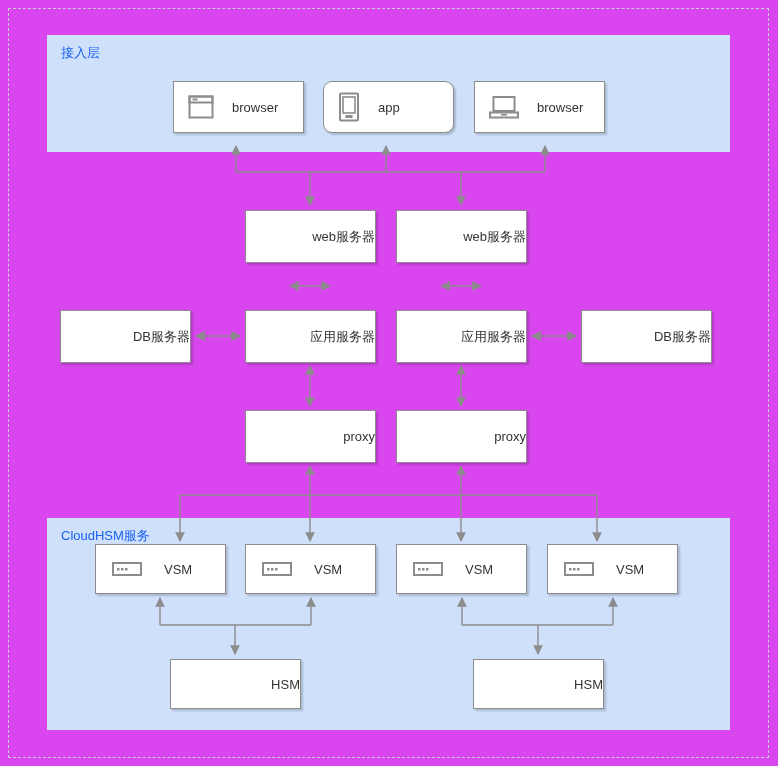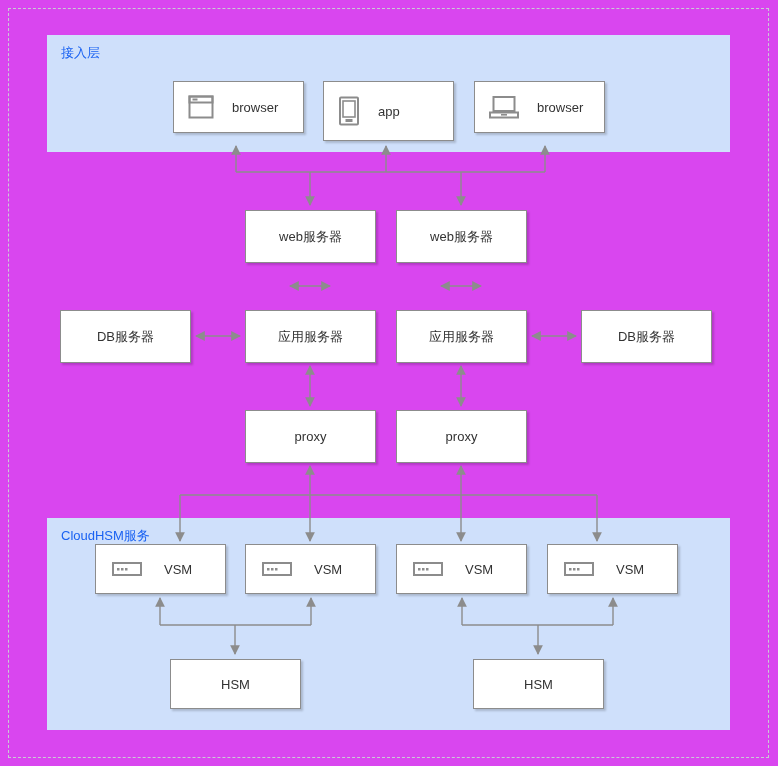--- a/index.html
+++ b/index.html
@@ -55,21 +55,21 @@
 
   
   .node {
     position: absolute;
     background: #ffffff;
     border: 1px solid #8c8c8c;
     box-sizing: border-box;
     box-shadow: 2px 2px 2px rgba(0,0,0,0.18);
     display: flex;
     align-items: center;
-    justify-content: center;
+    justify-content: flex-end;
     font-size: 13px;
     color: #333333;
     white-space: nowrap;
   }
   .node .label { display: inline-block; }
 
   .node.with-icon {
     justify-content: flex-start;
     padding-left: 14px;
   }
@@ -175,21 +175,21 @@
     <span class="icon">
       <svg width="26" height="24" viewBox="0 0 26 24">
         <rect x="1.5" y="1.5" width="23" height="21" fill="none" stroke="#8c8c8c" stroke-width="2"></rect>
         <rect x="1.5" y="1.5" width="23" height="6" fill="none" stroke="#8c8c8c" stroke-width="2"></rect>
         <rect x="4.5" y="3.5" width="5" height="2" fill="#8c8c8c"></rect>
       </svg>
     </span>
     <span class="label">browser</span>
   </div>
 
-  <div class="node with-icon" style="left:323px; top:81px; width:131px; height:60px;">
+  <div class="node with-icon" style="left:323px; top:81px; width:131px; height:52px;border-radius:9px;">
     <span class="icon">
       <svg width="22" height="30" viewBox="0 0 22 30">
         <rect x="2" y="1.5" width="18" height="27" rx="1" fill="none" stroke="#8c8c8c" stroke-width="2"></rect>
         <rect x="5" y="5" width="12" height="16" fill="none" stroke="#8c8c8c" stroke-width="1.6"></rect>
         <rect x="7.5" y="23" width="7" height="3" fill="#8c8c8c"></rect>
       </svg>
     </span>
     <span class="label">app</span>
   </div>
 

